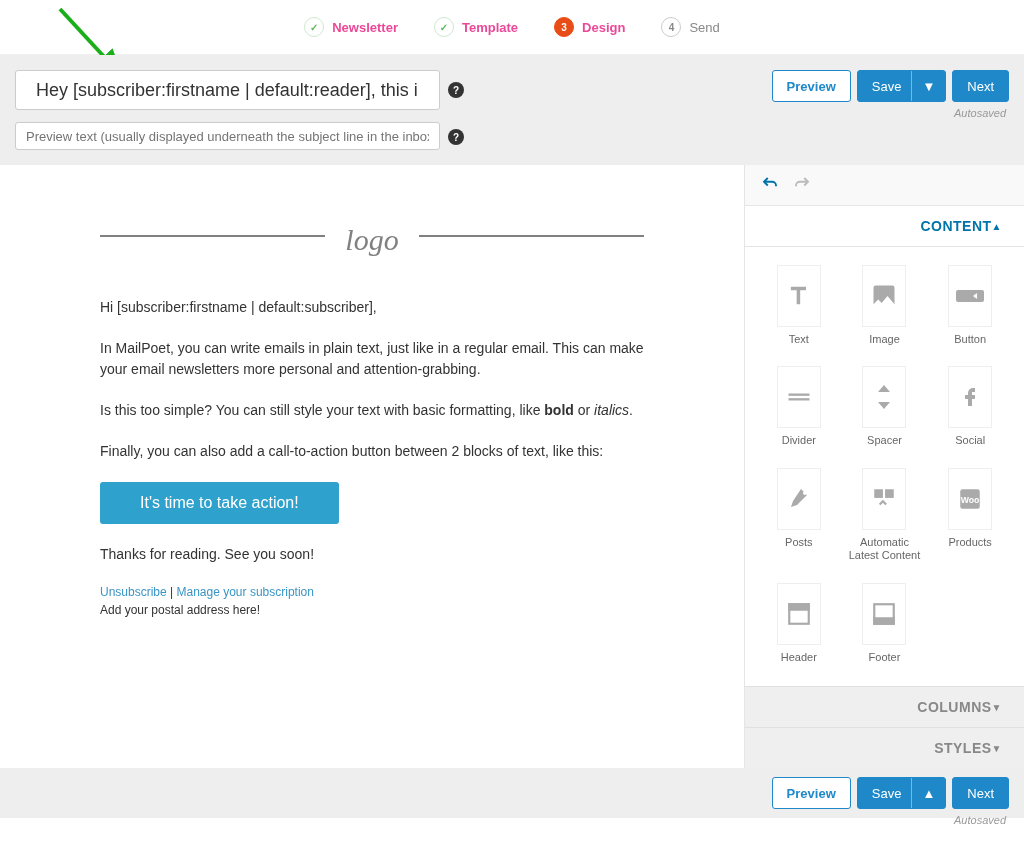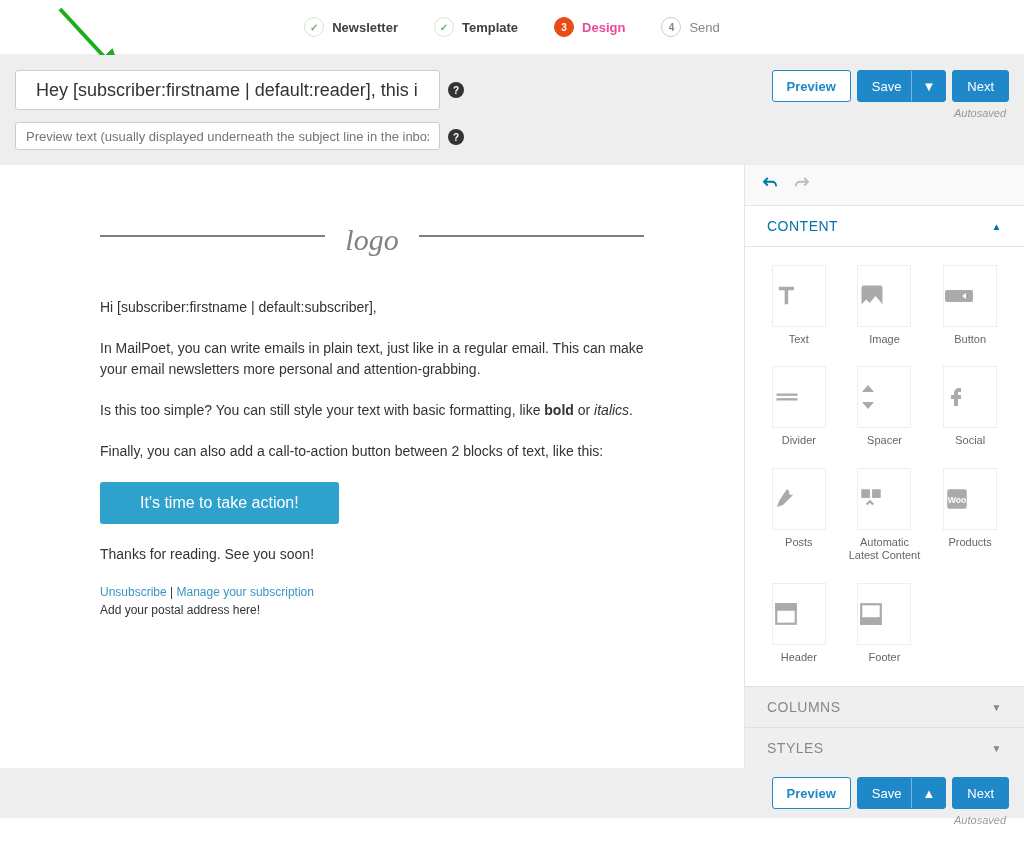--- a/index.html
+++ b/index.html
@@ -5,21 +5,21 @@
 * { box-sizing: border-box; margin: 0; padding: 0; }
 body { font-family: -apple-system, BlinkMacSystemFont, "Segoe UI", Arial, sans-serif; font-size: 13px; color: #333; background: #fff; width: 1024px; height: 851px; overflow: hidden; }
 
 
 .steps-bar { height: 55px; display: flex; align-items: center; justify-content: center; background: #fff; border-bottom: 1px solid #f0f0f0; }
 .step { display: flex; align-items: center; gap: 8px; padding: 0 18px; position: relative; }
 .step:not(:last-child)::after { content: ""; position: absolute; right: 0; top: 10px; bottom: 10px; width: 1px; background: #eee; }
 .step-circle { width: 20px; height: 20px; border-radius: 50%; border: 1px solid #ccc; display: flex; align-items: center; justify-content: center; font-size: 10px; font-weight: 600; color: #888; background: #fff; }
 .step-circle.done { color: #5cb85c; border-color: #d0e8d0; }
 .step-circle.active { background: #e94d17; border-color: #e94d17; color: #fff; }
-.step-label { font-size: 13px; font-weight: 600; color: #404040; }
+.step-label { font-size: 13px; font-weight: 600; color: #ec4899; }
 .step-label.active { color: #ec4899; }
 .step-label.dim { color: #888; font-weight: 400; }
 
 
 .header-area { background: #eee; padding: 15px 15px 15px 15px; position: relative; }
 .subject-row, .preview-row { display: flex; align-items: center; gap: 8px; }
 .subject-input { width: 425px; height: 40px; padding: 6px 20px; font-size: 18px; border: 1px solid #ccc; border-radius: 3px; background: #fff; color: #333; }
 .preview-input { width: 425px; height: 28px; margin-top: 12px; padding: 4px 10px; font-size: 13px; border: 1px solid #ccc; border-radius: 3px; background: #fff; color: #333; }
 .help-circle { width: 16px; height: 16px; border-radius: 50%; background: #333; color: #fff; display: inline-flex; align-items: center; justify-content: center; font-size: 10px; font-weight: bold; cursor: help; }
 
@@ -40,27 +40,27 @@
 .email-body p { font-size: 14px; line-height: 1.5; margin-bottom: 20px; color: #333; }
 .cta-button { display: inline-block; background: #2ea1cd; color: #fff; padding: 12px 40px; font-size: 16px; border-radius: 3px; margin-bottom: 20px; border: none; cursor: pointer; }
 .links-row { font-size: 12px; }
 .links-row a { color: #3a95c5; text-decoration: none; }
 .postal { font-size: 12px; color: #333; margin-top: 4px; }
 
 
 .sidebar { width: 280px; background: #f9f9f9; border-left: 1px solid #e5e5e5; display: flex; flex-direction: column; }
 .undo-redo { height: 40px; display: flex; align-items: center; padding: 0 16px; gap: 14px; }
 .undo-redo svg { width: 18px; height: 18px; }
-.panel-header { padding: 12px 22px; font-size: 14px; font-weight: 400; text-transform: uppercase; letter-spacing: 0.5px; display: flex; align-items: center; justify-content: space-between; cursor: pointer; }
+.panel-header { padding: 12px 22px; font-size: 14px; font-weight: 700; text-transform: uppercase; letter-spacing: 0.5px; display: flex; align-items: center; justify-content: flex-end; cursor: pointer; }
 .panel-header.active { color: #0073aa; background: #fff; border-top: 1px solid #e5e5e5; border-bottom: 1px solid #e5e5e5; }
 .panel-header.collapsed { color: #888; background: #efefef; border-top: 1px solid #e0e0e0; }
 .caret-icon { font-size: 10px; }
 .panel-body { padding: 18px 16px; background: #fff; display: grid; grid-template-columns: repeat(3, 1fr); gap: 16px 10px; overflow: auto; flex: 1; }
 .widget { display: flex; flex-direction: column; align-items: center; cursor: grab; }
-.widget-box { width: 54px; height: 62px; background: #fff; border: 1px solid #eee; display: flex; align-items: center; color: #aaa; }
+.widget-box { width: 44px; height: 62px; background: #fff; border: 1px solid #eee; display: flex; align-items: center; justify-content: center; color: #aaa; }
 .widget-label { font-size: 11px; color: #666; text-align: center; margin-top: 6px; line-height: 1.2; }
 
 
 .footer-bar { background: #eee; padding: 10px 15px; display: flex; justify-content: flex-end; align-items: center; gap: 6px; position: relative; height: 50px; }
 .footer-bar .autosaved { top: 46px; }
 
 
 .arrow-annot { position: absolute; top: 4px; left: 55px; pointer-events: none; }
 </style>
 </head>

